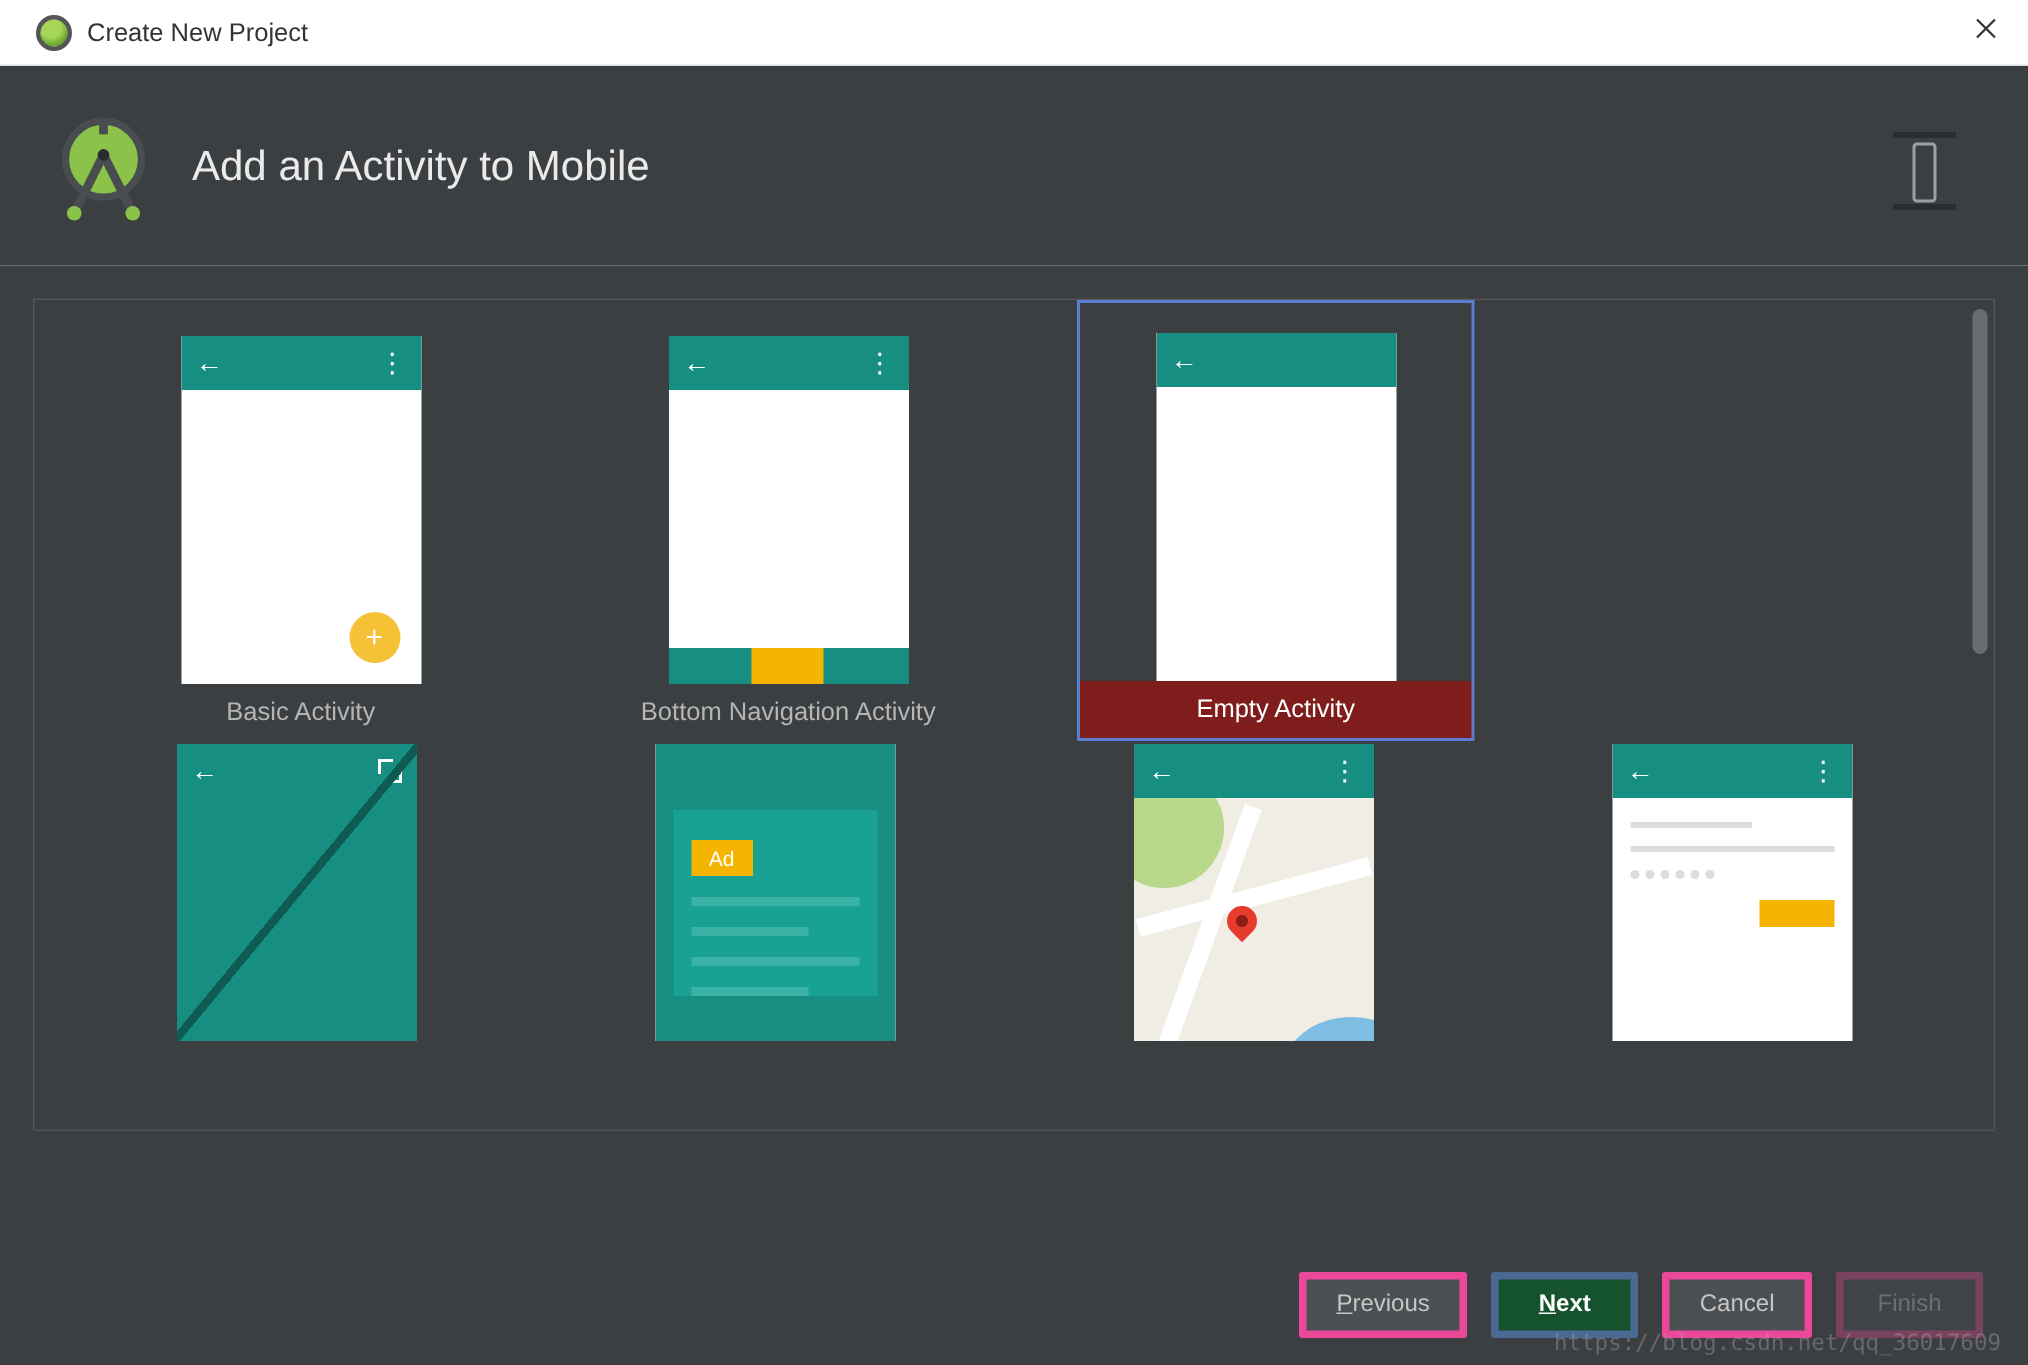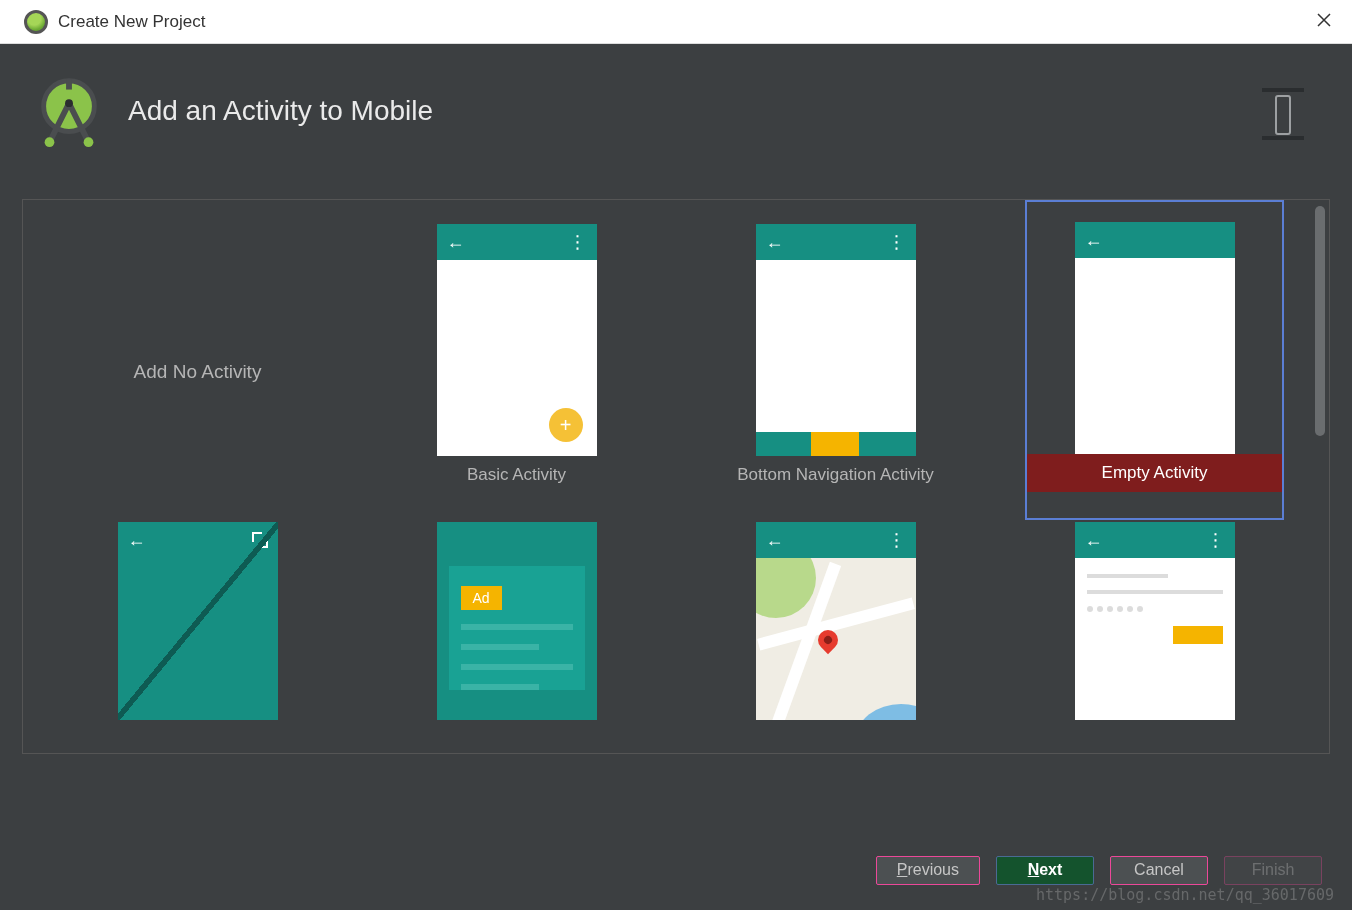--- a/index.html
+++ b/index.html
@@ -211,23 +211,23 @@
   height: 80px;
   display: flex;
   align-items: center;
   justify-content: flex-end;
   gap: 16px;
   padding: 0 30px;
   position: relative;
 }
 .btn {
   min-width: 98px;
-  height: 29px;
+  height: 44px;
   background: #4c5052;
-  border: 1px solid #ec4899;
+  border: 5px solid #ec4899;
   color: #c6c6c6;
   font-size: 16px;
   padding: 0 20px;
   cursor: pointer;
   border-radius: 2px;
 }
 .btn.primary {
   background: #14532d;
   border-color: #4a6a94;
   color: #fff;
@@ -276,23 +276,20 @@
     <rect x="8" y="52" width="42" height="4" fill="#2a2d2f"></rect>
   </svg>
 </div>
 
 <div class="content-wrap">
   <div class="gallery">
     <div class="scrollbar"></div>
 
     <div class="gallery-row">
 
-      <div class="tile no-activity">
-        <div class="tile-label-wrap">Add No Activity</div>
-      </div>
 
       <div class="tile">
         <div class="tile-preview">
           <div class="appbar">
             <span class="back-arrow">←</span>
             <span class="three-dots">⋮</span>
           </div>
           <div class="fab">+</div>
         </div>
         <div class="tile-label-wrap">Basic Activity</div>

